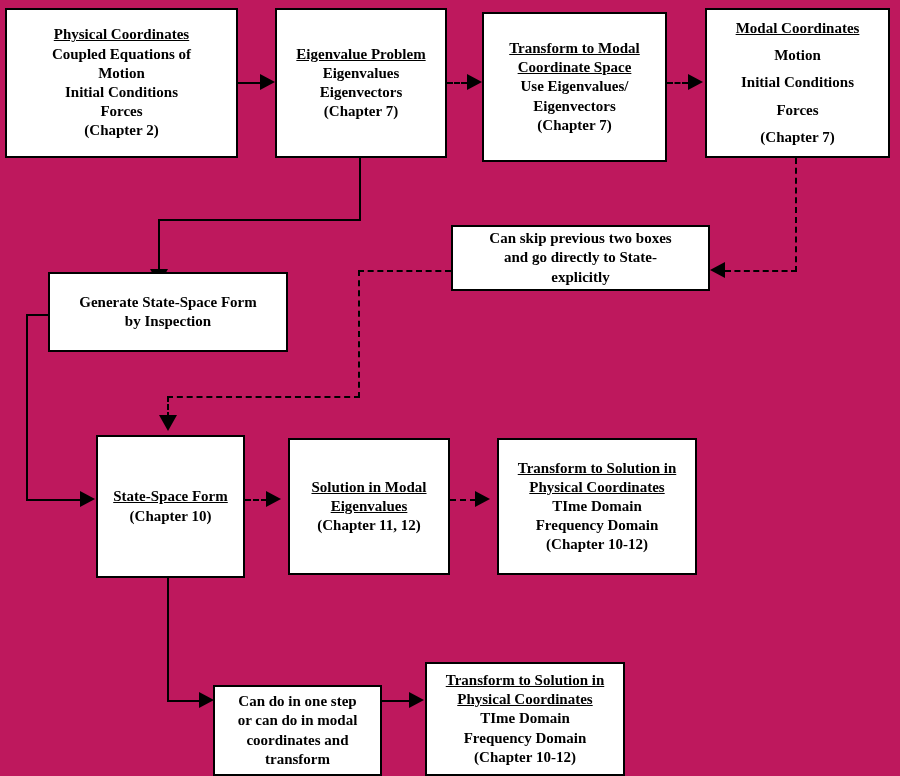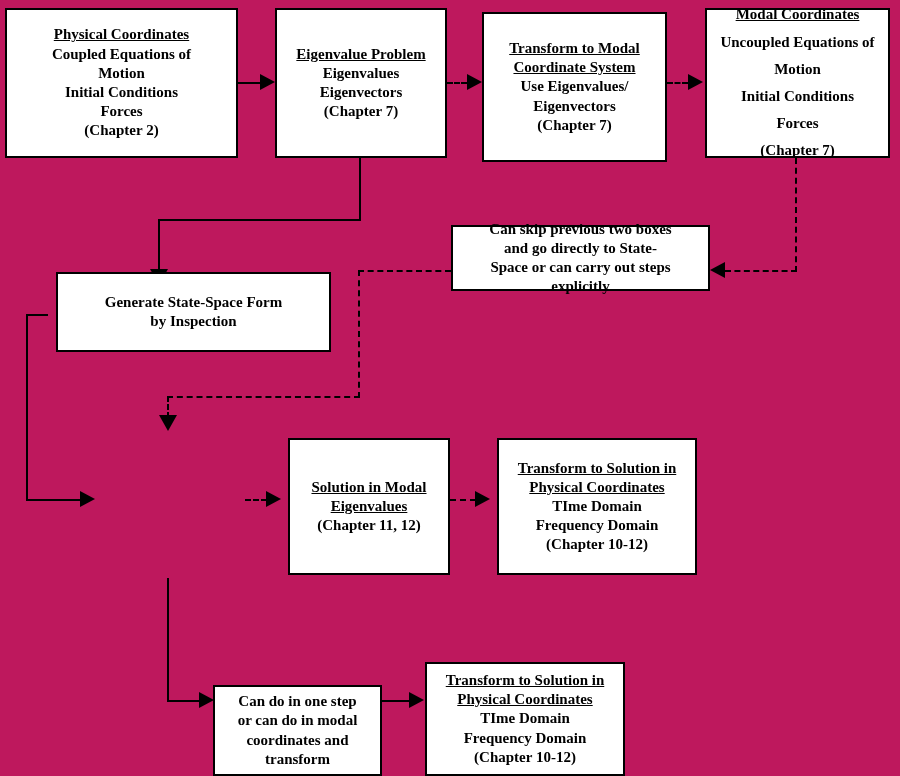--- a/index.html
+++ b/index.html
@@ -138,47 +138,49 @@
 
   <div class="box" style="left:275px; top:8px; width:172px; height:150px;text-align:center;">
     <span class="ln u">Eigenvalue Problem</span>
     <span class="ln">Eigenvalues</span>
     <span class="ln">Eigenvectors</span>
     <span class="ln">(Chapter 7)</span>
   </div>
 
   <div class="box" style="left:482px; top:12px; width:185px; height:150px;">
     <span class="ln u">Transform to Modal</span>
-    <span class="ln u">Coordinate System</span>
+    <span class="ln u">Coordinate Space</span>
     <span class="ln">Use Eigenvalues/</span>
     <span class="ln">Eigenvectors</span>
     <span class="ln">(Chapter 7)</span>
   </div>
 
   <div class="box" style="left:705px; top:8px; width:185px; height:150px;gap:8px;">
     <span class="ln u">Modal Coordinates</span>
-    <span class="ln">Uncoupled Equations of</span>
     <span class="ln">Motion</span>
     <span class="ln">Initial Conditions</span>
     <span class="ln">Forces</span>
     <span class="ln">(Chapter 7)</span>
   </div>
 
   <div class="box" style="left:451px; top:225px; width:259px; height:66px;">
     <span class="ln">Can skip previous two boxes</span>
     <span class="ln">and go directly to State-</span>
-    <span class="ln">Space or can carry out steps</span>
     <span class="ln">explicitly</span>
   </div>
 
-  <div class="box" style="left:56px; top:272px; width:275px; height:80px;">
+  <div class="box" style="left:48px; top:272px; width:240px; height:80px;">
     <span class="ln">Generate State-Space Form</span>
     <span class="ln">by Inspection</span>
   </div>
 
+  <div class="box" style="left:96px; top:435px; width:149px; height:143px;">
+    <span class="ln u">State-Space Form</span>
+    <span class="ln">(Chapter 10)</span>
+  </div>
 
   <div class="box" style="left:288px; top:438px; width:162px; height:137px;">
     <span class="ln u">Solution in Modal</span>
     <span class="ln u">Eigenvalues</span>
     <span class="ln">(Chapter 11, 12)</span>
   </div>
 
   <div class="box" style="left:497px; top:438px; width:200px; height:137px;">
     <span class="ln u">Transform to Solution in</span>
     <span class="ln u">Physical Coordinates</span>

